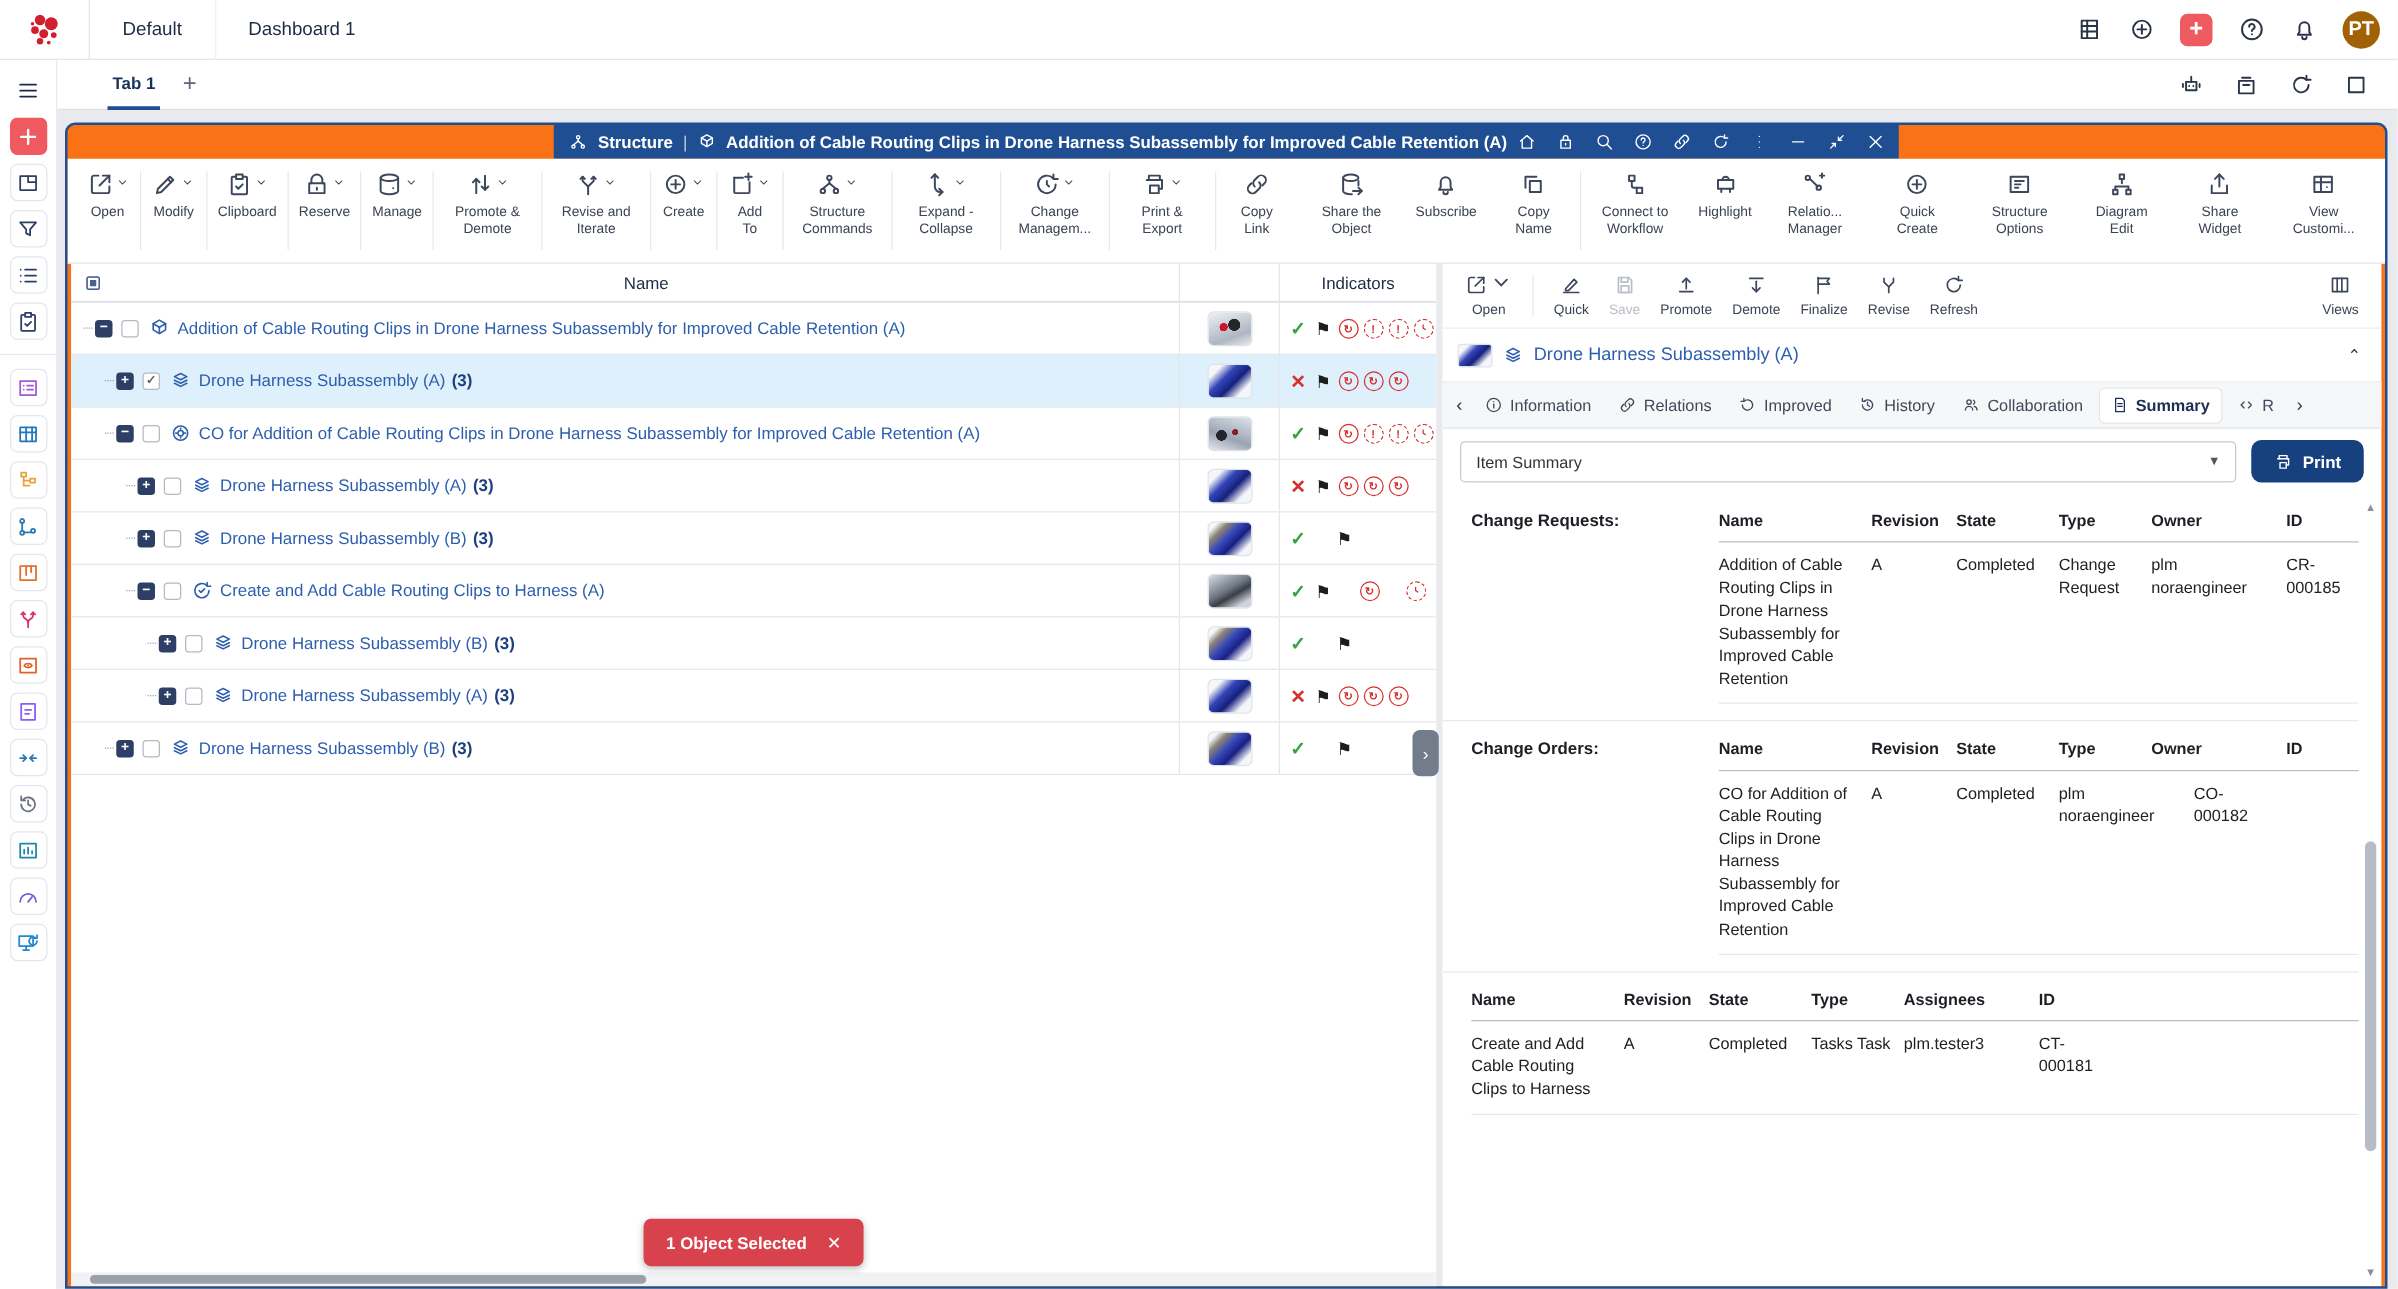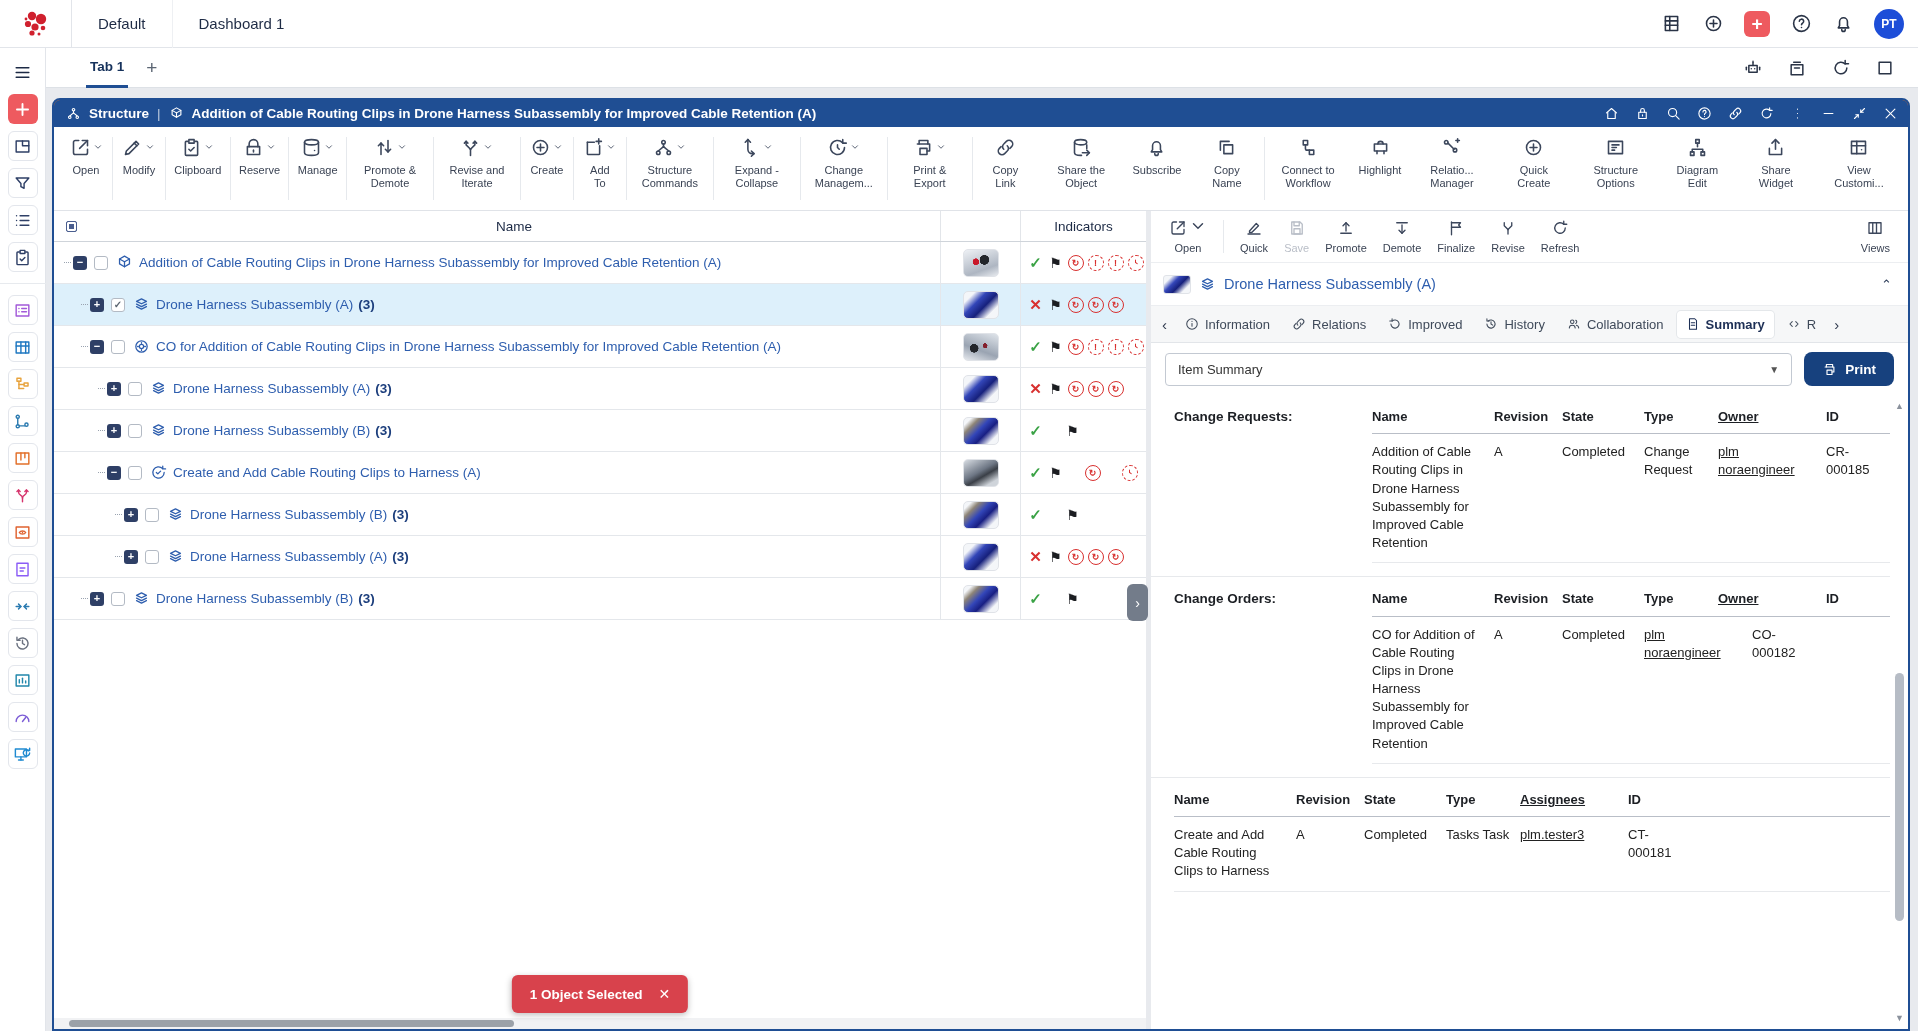--- a/index.html
+++ b/index.html
@@ -10,39 +10,39 @@
   .logo-box { width:72px; height:48px; display:flex; align-items:center; justify-content:center; border-right:1px solid #e2e5ea; }
   .nav-item { padding:0 26px; font-size:15px; color:#1e2b45; height:48px; display:flex; align-items:center; cursor:pointer; }
   .nav-item + .nav-item { border-left:1px solid #eef0f3; }
   .search-wrap { position:absolute; left:676px; top:8px; width:570px; height:32px; border:1px solid #98a2b3; border-radius:4px; background:#fdfdfe; display:flex; align-items:center; padding:0 10px; gap:8px; color:#4a5a7a; }
   .search-wrap input { border:none; outline:none; background:transparent; flex:1; font-size:13.5px; color:#33415e; font-family:inherit; }
   .search-wrap input::placeholder { color:#5b6b8c; }
   .hdr-right { margin-left:auto; display:flex; align-items:center; gap:20px; padding-right:14px; }
   .hicon { width:22px; height:22px; color:#2a3447; display:flex; align-items:center; justify-content:center; cursor:pointer; }
   .hicon svg { width:21px; height:21px; }
   .quick-add { width:26px; height:26px; border-radius:6px; background:#ee5a5f; color:#fff; display:flex; align-items:center; justify-content:center; font-size:19px; font-weight:bold; cursor:pointer; line-height:1; }
-  .avatar { width:30px; height:30px; border-radius:50%; background:#1d4ed8; color:#fff; font-size:12px; font-weight:bold; display:flex; align-items:center; justify-content:center; cursor:pointer; }
+  .avatar { width:30px; height:30px; border-radius:50%; background:#a16207; color:#fff; font-size:16px; font-weight:bold; display:flex; align-items:center; justify-content:center; cursor:pointer; }
 
   
   .sidebar { position:absolute; left:0; top:48px; width:46px; height:983px; background:#fff; border-right:1px solid #e2e5ea; display:flex; flex-direction:column; align-items:center; padding-top:9px; gap:7px; }
   .sb-btn { width:30px; height:30px; border-radius:6px; display:flex; align-items:center; justify-content:center; cursor:pointer; border:1px solid transparent; }
   .sb-btn svg { width:19px; height:19px; }
   .sb-btn.boxed { border-color:#e3e6ec; }
   .sb-sep { width:46px; height:1px; background:#e7eaee; margin:4px 0; }
 
   
   .tabstrip { position:absolute; left:46px; top:48px; width:1872px; height:40px; background:#fff; border-bottom:1px solid #dde1e6; display:flex; align-items:center; }
   .tab { margin-left:40px; height:40px; display:flex; align-items:center; font-size:13.5px; color:#16325c; font-weight:bold; border-bottom:3px solid #1f4e93; padding:0 4px; cursor:pointer; }
   .tab-add { margin-left:18px; font-size:19px; color:#5b6573; cursor:pointer; }
   .tab-right { margin-left:auto; display:flex; gap:22px; padding-right:22px; color:#30394a; }
   .tab-right .hicon svg { width:20px; height:20px; }
 
   
   .work-area { position:absolute; left:46px; top:88px; width:1872px; height:943px; background:#e8eaee; padding:10px 8px 0 6px; }
-  .window { width:100%; height:100%; border:2px solid #1f4e93; border-radius:8px 8px 0 0; background:#f97316; display:flex; flex-direction:column; overflow:hidden; }
+  .window { width:100%; height:100%; border:2px solid #1f4e93; border-radius:8px 8px 0 0; background:#f97316; display:flex; flex-direction:column; overflow:hidden;align-items:center; }
   .win-title { height:27px; background:#1f4e93; color:#fff; display:flex; align-items:center; padding:0 10px 0 12px; gap:8px; flex-shrink:0; }
   .win-title svg { width:15px; height:15px; }
   .wt-text { font-size:13.5px; font-weight:bold; white-space:nowrap; }
   .wt-sep { opacity:.7; font-weight:normal; }
   .wt-right { margin-left:auto; display:flex; align-items:center; gap:15px; }
   .wt-right .hicon { color:#fff; width:16px; height:16px; }
   .wt-right .hicon svg { width:15px; height:15px; }
 
   
   .toolbar { height:84px; border-bottom:1px solid #e0e3e8; display:flex; align-items:stretch; padding:0 6px; flex-shrink:0; background:#fff; }
@@ -135,21 +135,21 @@
   .frow { display:flex; padding:13px 0 13px 23px; }
   .frow + .frow { border-top:1px solid #e7e9ec; }
   .flabel { width:198px; font-size:13.5px; font-weight:bold; color:#1c1f24; flex-shrink:0; padding-top:1px; }
   .fvalue { font-size:13px; color:#222; }
   .mtable { flex:1; }
   .mtr { display:flex; gap:10px; }
   .mtd { font-size:13px; color:#222; line-height:1.4; }
   .mth { font-size:13px; font-weight:bold; color:#1c1f24; padding-bottom:7px; }
   .mhead { border-bottom:1px solid #b9bec7; margin-bottom:9px; }
   .mrowline { border-bottom:1px solid #e7e9ec; padding-bottom:10px; }
-  .c-name { width:112px; } .c-rev { width:58px; } .c-state { width:72px; } .c-type { width:64px; } .c-owner { width:98px;text-decoration:underline; } .c-id { width:58px; }
+  .c-name { width:112px; } .c-rev { width:58px; } .c-state { width:72px; } .c-type { width:64px; } .c-owner { width:98px; } .c-id { width:58px; }
 
   .vscroll { position:absolute; right:2px; top:0; bottom:0; width:13px; }
   .vs-up { position:absolute; top:6px; left:2px; color:#8a919c; font-size:9px; }
   .vs-down { position:absolute; bottom:6px; left:2px; color:#8a919c; font-size:9px; }
   .vs-thumb { position:absolute; top:278px; left:2px; width:9px; height:248px; border-radius:5px; background:#b6bcc5; cursor:pointer; }
 </style>
 </head>
 <body>
 
 <div class="top-header">

